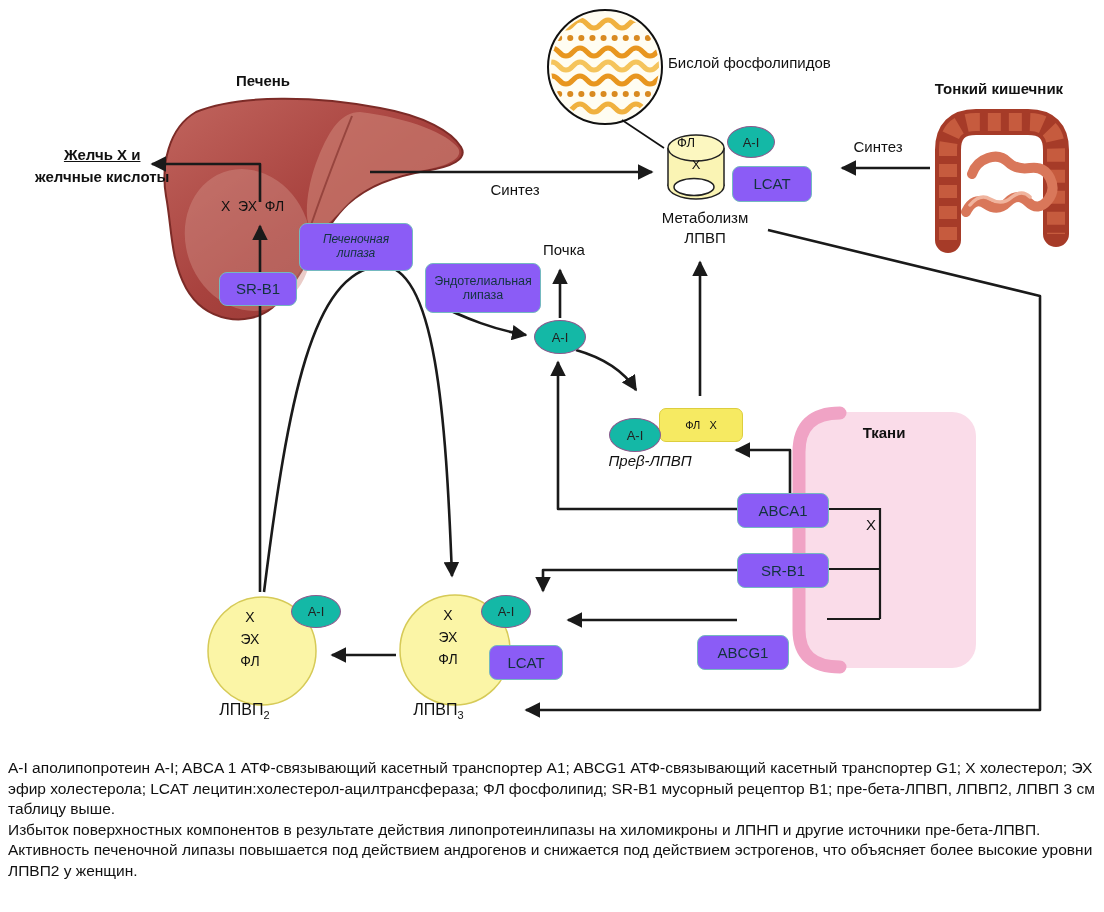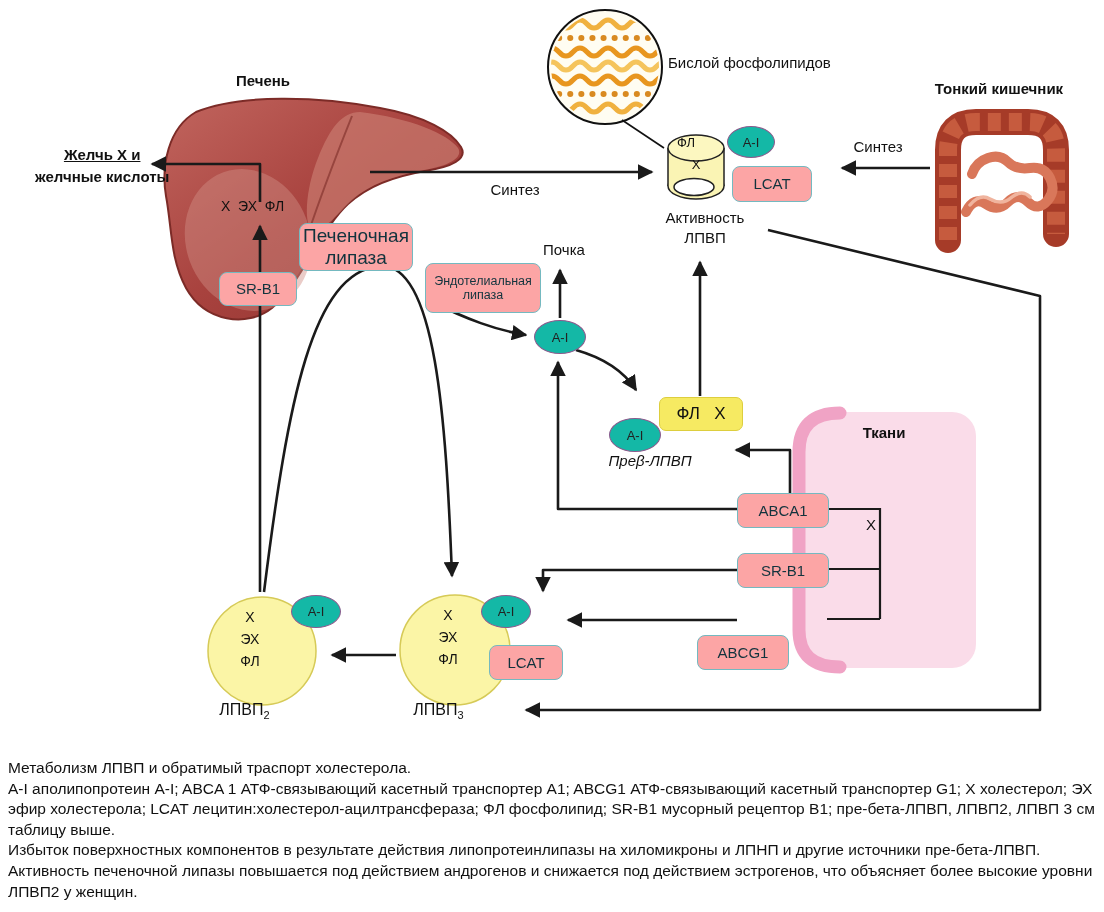--- a/index.html
+++ b/index.html
@@ -3,27 +3,27 @@
 <meta charset="utf-8">
 <style>
   html,body{margin:0;padding:0;background:#fff;}
   .stage{position:relative;width:1104px;height:912px;background:#fff;overflow:hidden;
          font-family:"Liberation Sans","DejaVu Sans",sans-serif;color:#111;}
   .stage svg{position:absolute;left:0;top:0;}
   .lbl{position:absolute;font-size:15px;line-height:1.22;white-space:nowrap;text-align:center;}
   .bold{font-weight:bold;}
   .ctr{text-align:center;white-space:normal;}
   .pre{white-space:pre;}
-  .teal{position:absolute;background:#fca5a5;border:1px solid #74b9c0;border-radius:8px;
+  .teal{position:absolute;background:#8b5cf6;border:1px solid #74b9c0;border-radius:8px;
         display:flex;flex-direction:column;align-items:center;justify-content:center;
         color:#12333d;font-size:15px;line-height:1.15;text-align:center;}
   .ellip{position:absolute;background:#14b8a6;border:1.6px solid #8d5a8d;border-radius:50%;
         display:flex;align-items:center;justify-content:center;font-size:13px;color:#222;}
   .ybox{position:absolute;background:#f6ea62;border:1px solid #ddce3e;border-radius:7px;
-        display:flex;align-items:center;justify-content:center;font-size:17px;}
+        display:flex;align-items:center;justify-content:center;font-size:11px;margin-top:11px;}
   .caption{position:absolute;left:8px;top:758px;width:1088px;font-size:15.5px;line-height:1.33;}
   .caption p{margin:0;}
   .sub{font-size:11px;vertical-align:sub;}
   .small{font-size:13px;}
 </style>
 </head>
 <body>
 
 <div class="stage">
 
@@ -118,21 +118,21 @@
   <span style="display:block;text-decoration:underline;">Желчь Х и</span>
   <span style="display:block;">желчные кислоты</span>
 </div>
 
 <div class="lbl pre" style="left:221px;top:198px;font-size:14px;">Х  ЭХ  ФЛ</div>
 
 <div class="teal" style="left:219px;top:272px;width:76px;height:32px;">
   <span>SR-B1</span>
 </div>
 
-<div class="teal" style="left:299px;top:223px;width:112px;height:46px;font-size:19px;">
+<div class="teal" style="left:299px;top:223px;width:112px;height:46px;font-size:12px;font-style:italic;">
   <span>Печеночная</span>
   <span>липаза</span>
 </div>
 
 <div class="teal" style="left:425px;top:263px;width:114px;height:48px;font-size:12.5px;">
   <span>Эндотелиальная</span>
   <span>липаза</span>
 </div>
 
 <div class="lbl ctr" style="left:465px;top:181px;width:100px;">Синтез</div>
@@ -144,21 +144,21 @@
 
 <div class="ellip" style="left:727px;top:126px;width:46px;height:30px;">
   <span>A-I</span>
 </div>
 
 <div class="teal" style="left:732px;top:166px;width:78px;height:34px;">
   <span>LCAT</span>
 </div>
 
 <div class="lbl ctr" style="left:645px;top:208px;width:120px;line-height:20px;">
-  <span style="display:block;">Активность</span>
+  <span style="display:block;">Метаболизм</span>
   <span style="display:block;">ЛПВП</span>
 </div>
 
 <div class="lbl bold ctr" style="left:904px;top:80px;width:190px;">Тонкий кишечник</div>
 
 <div class="lbl ctr" style="left:828px;top:138px;width:100px;">Синтез</div>
 
 <div class="lbl ctr" style="left:524px;top:241px;width:80px;">Почка</div>
 
 <div class="ellip" style="left:534px;top:320px;width:50px;height:32px;">
@@ -212,18 +212,17 @@
   <span>A-I</span>
 </div>
 <div class="teal" style="left:489px;top:645px;width:72px;height:33px;">
   <span>LCAT</span>
 </div>
 <div class="lbl ctr" style="left:386px;top:700px;width:105px;font-size:16px;">
   <span>ЛПВП</span><span class="sub">3</span>
 </div>
 
 <div class="caption">
-  <p>Метаболизм ЛПВП и обратимый траспорт холестерола.</p>
   <p>А-I аполипопротеин A-I; ABCA 1 АТФ-связывающий касетный транспортер A1; ABCG1 АТФ-связывающий касетный транспортер G1; Х холестерол; ЭХ эфир холестерола; LCAT лецитин:холестерол-ацилтрансфераза; ФЛ фосфолипид; SR-B1 мусорный рецептор B1; пре-бета-ЛПВП, ЛПВП2, ЛПВП 3 см таблицу выше.</p>
   <p>Избыток поверхностных компонентов в результате действия липопротеинлипазы на хиломикроны и ЛПНП и другие источники пре-бета-ЛПВП. Активность печеночной липазы повышается под действием андрогенов и снижается под действием эстрогенов, что объясняет более высокие уровни ЛПВП2 у женщин.</p>
 </div>
 
 </div>
 
 </body></html>

